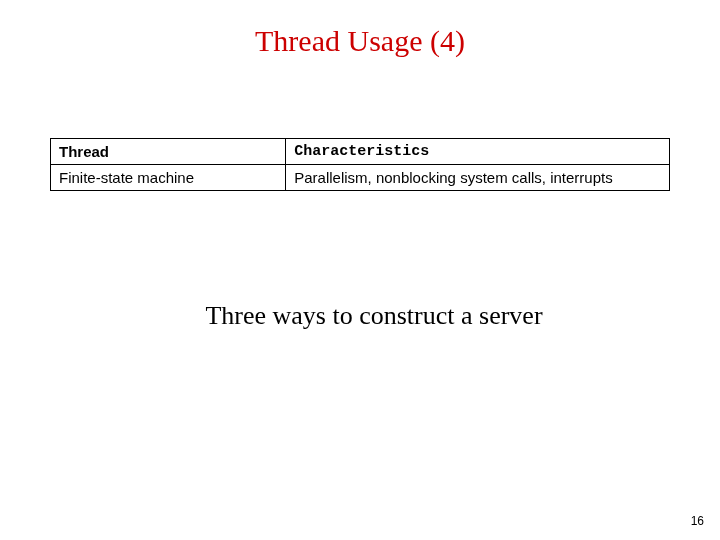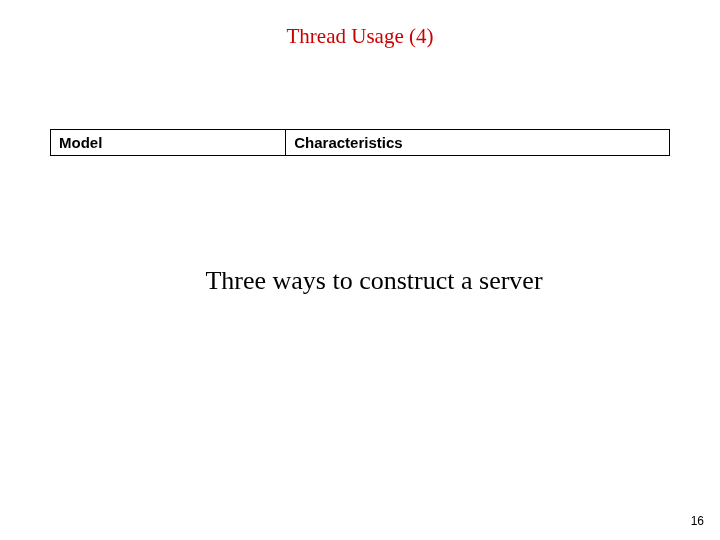--- a/index.html
+++ b/index.html
@@ -11,21 +11,21 @@
       width: 720px;
       height: 540px;
       background: #ffffff;
       font-family: "Times New Roman", Times, serif;
       position: relative;
       overflow: hidden;
     }
     .slide-title {
       text-align: center;
       color: #cc0000;
-      font-size: 21px;
+      font-size: 30px;
       font-weight: normal;
       margin-top: 24px;
       font-family: "Times New Roman", Times, serif;
     }
     .table-wrap {
       margin: 80px auto 0 auto;
       width: 620px;
     }
     table {
       border-collapse: collapse;
@@ -43,20 +43,21 @@
       font-weight: normal;
     }
     th {
       font-weight: bold;
     }
     .col-model {
       width: 38%;
     }
     .col-char {
       width: 62%;
+      font-family: Liberation Mono, monospace;
     }
     .caption {
       text-align: center;
       font-size: 26px;
       color: #000;
       margin-top: 110px;
       font-family: "Times New Roman", Times, serif;
       margin-left: 28px;
     }
     .page-number {
@@ -70,24 +71,28 @@
   </style>
 </head>
 <body>
 
 <h1 class="slide-title">Thread Usage (4)</h1>
 
 <div class="table-wrap">
   <table>
     <thead>
       <tr>
-        <th class="col-model">Model</th>
+        <th class="col-model">Thread</th>
         <th class="col-char">Characteristics</th>
       </tr>
     </thead>
     <tbody>
+      <tr>
+        <td>Finite-state machine</td>
+        <td>Parallelism, nonblocking system calls, interrupts</td>
+      </tr>
     </tbody>
   </table>
 </div>
 
 <div class="caption">Three ways to construct a server</div>
 
 <div class="page-number">16</div>
 
 </body></html>

